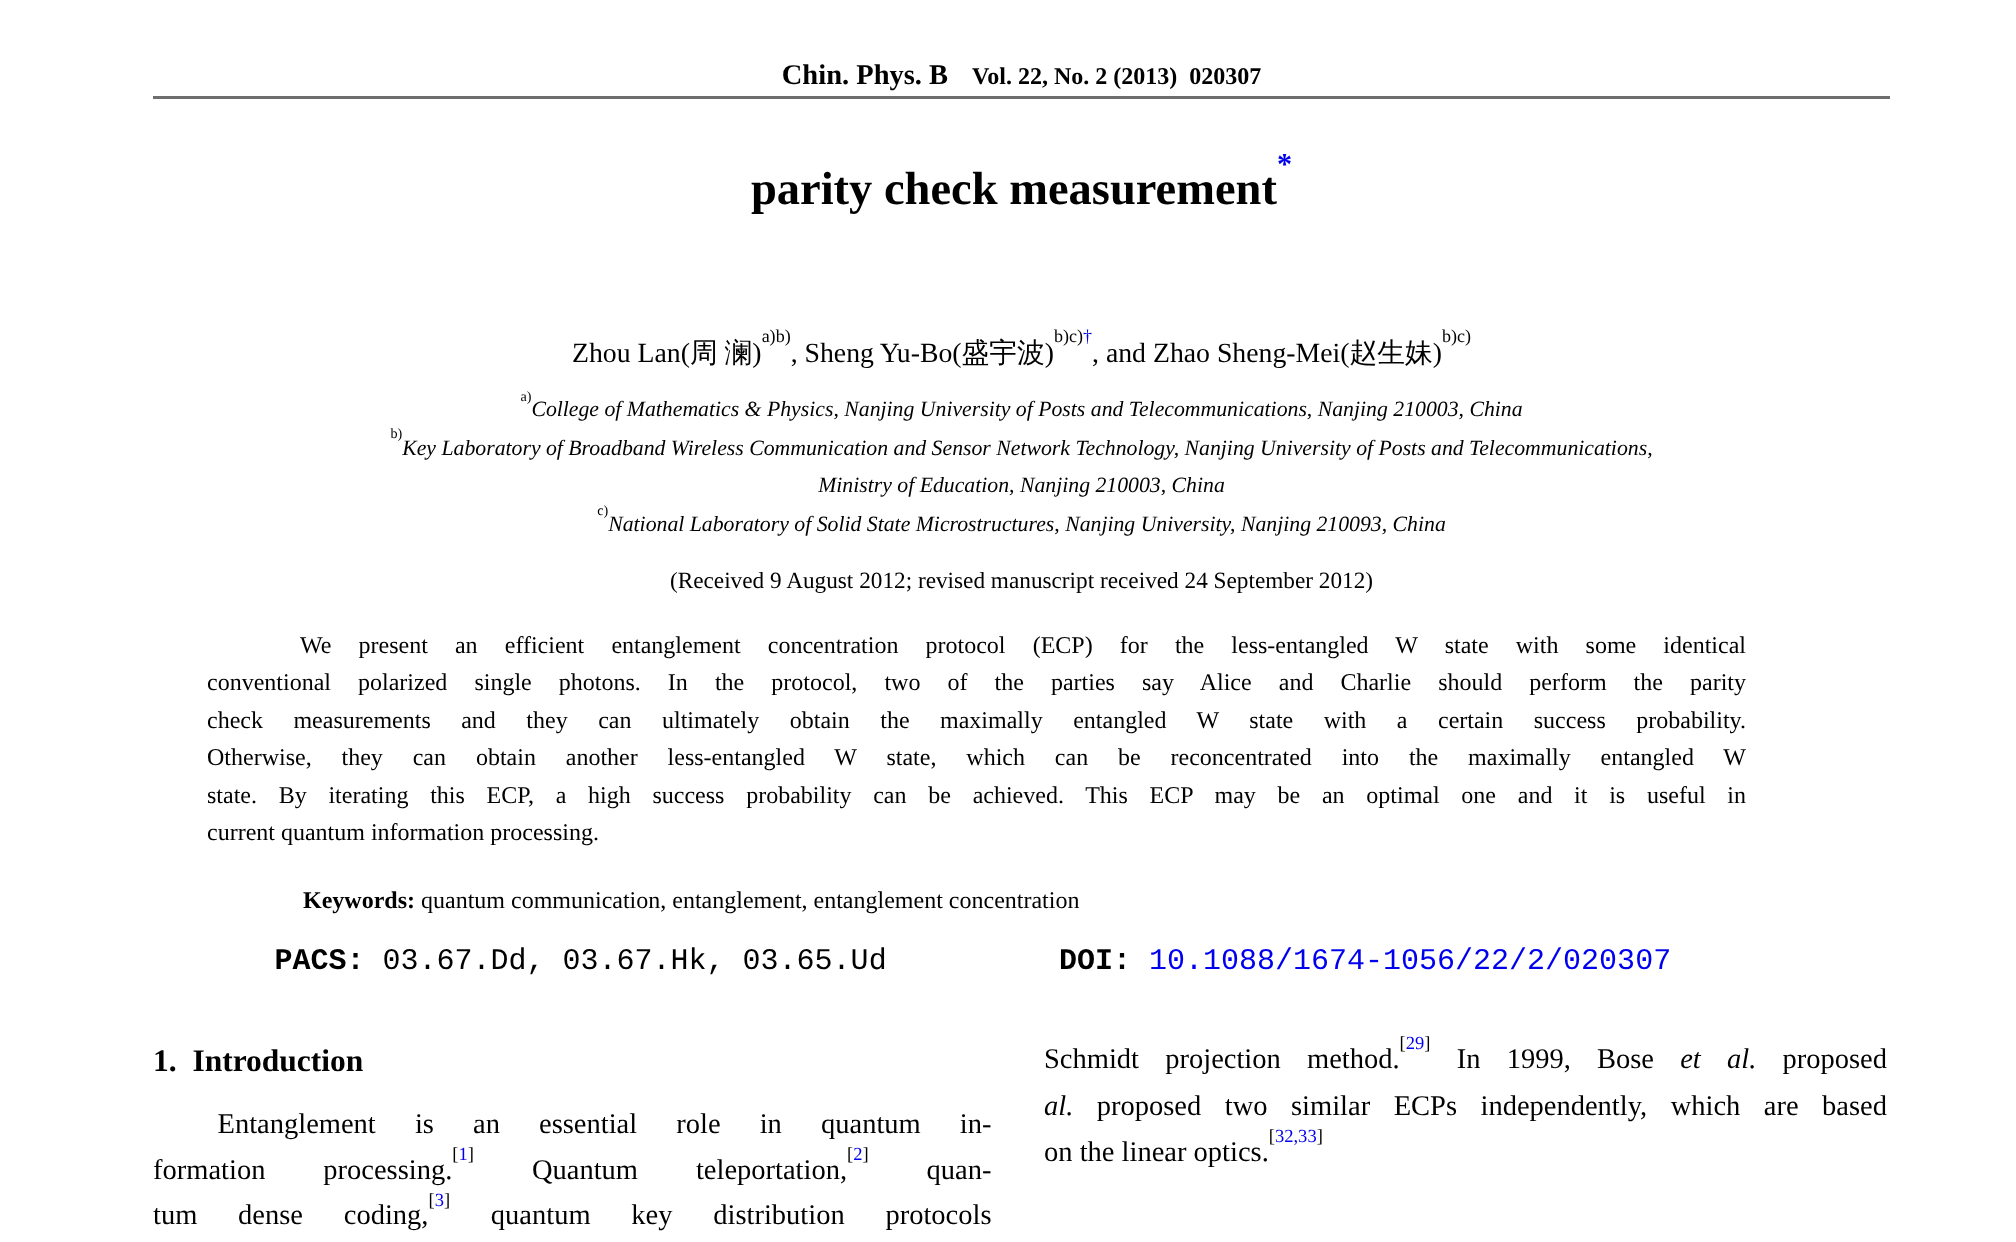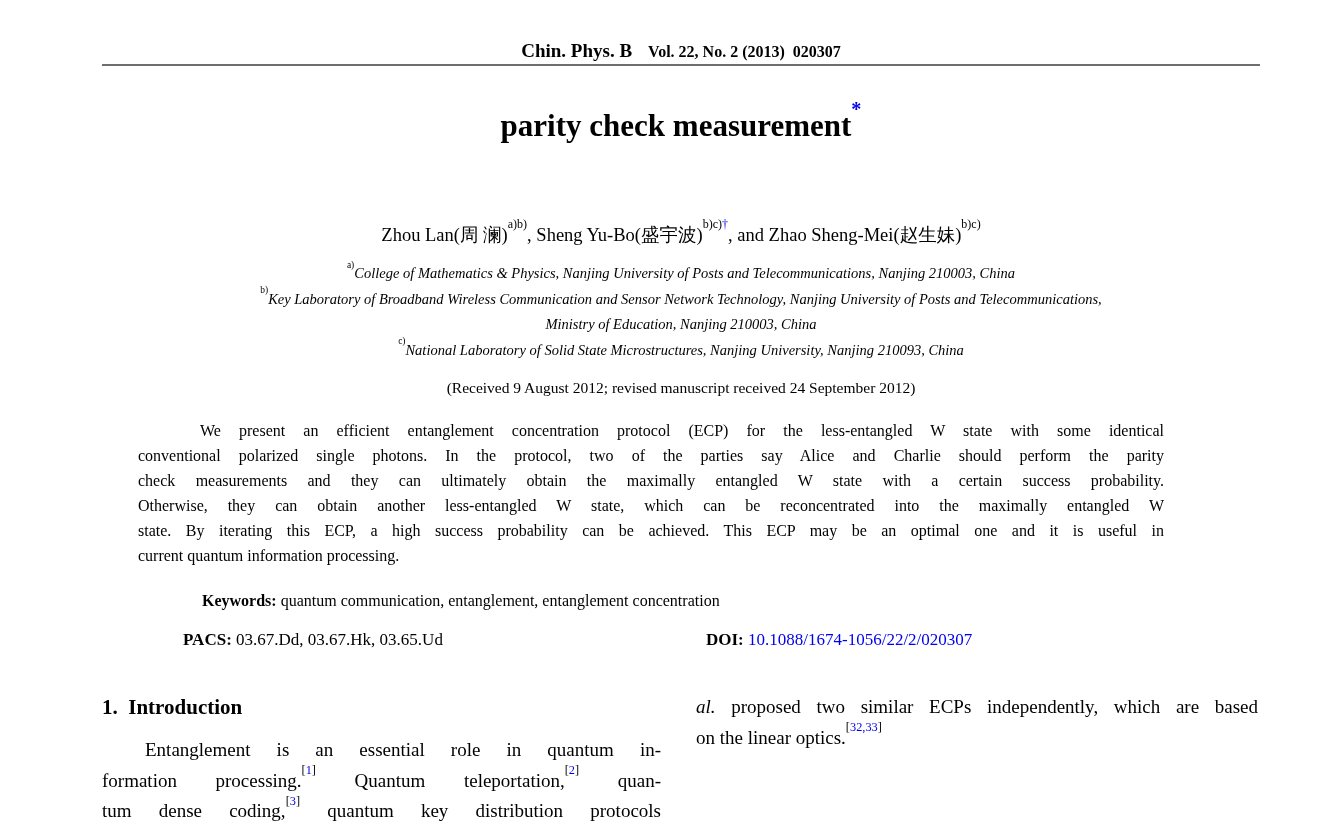--- a/index.html
+++ b/index.html
@@ -34,21 +34,21 @@
   
   .abstract{top:418px;left:138px;width:1026px;font-size:16px;line-height:25px;}
   .jlast .para-line{text-align:justify;text-align-last:justify;}
   .jlast .para-line:last-child{text-align-last:left;}
   .jall .para-line{text-align:justify;text-align-last:justify;}
   .indent-abs .para-line:first-child{text-indent:62px;}
   .indent-col .para-line:first-child{text-indent:43px;}
 
   
   .keywords{top:592px;left:183px;width:1077px;font-size:16px;margin-left:19px;}
-  .pacsdoi{top:630px;left:183px;width:1077px;font-size:17px;}
+  .pacsdoi{top:630px;left:183px;width:1077px;font-size:20px;font-family:Liberation Mono, monospace;}
   .bold{font-weight:bold;}
   .doi-block{position:absolute;left:523px;top:0;white-space:nowrap;}
 
   
   .col-left{top:692px;left:102px;width:559px;font-size:19px;line-height:30.8px;}
   .col-right{top:692px;left:696px;width:562px;font-size:19px;line-height:30.8px;}
   .sec-heading{font-size:21px;font-weight:bold;line-height:30.8px;margin-bottom:12px;}
 </style>
 </head>
 <body>
@@ -101,16 +101,17 @@
   <div class="sec-heading">1.&nbsp;&nbsp;Introduction</div>
   <div class="jall indent-col">
       <div class="para-line">Entanglement is an essential role in quantum in-</div>
       <div class="para-line">formation processing.<sup>[<span class="blue">1</span>]</sup> Quantum teleportation,<sup>[<span class="blue">2</span>]</sup> quan-</div>
       <div class="para-line">tum dense coding,<sup>[<span class="blue">3</span>]</sup> quantum key distribution protocols</div>
     </div>
 </div>
 
 <div class="abs col-right">
   <div class="jlast">
+      <div class="para-line">Schmidt projection method.<sup>[<span class="blue">29</span>]</sup> In 1999, Bose <i>et al.</i> proposed</div>
       <div class="para-line"><i>al.</i> proposed two similar ECPs independently, which are based</div>
       <div class="para-line">on the linear optics.<sup>[<span class="blue">32,33</span>]</sup></div>
     </div>
 </div>
 
 </body></html>

